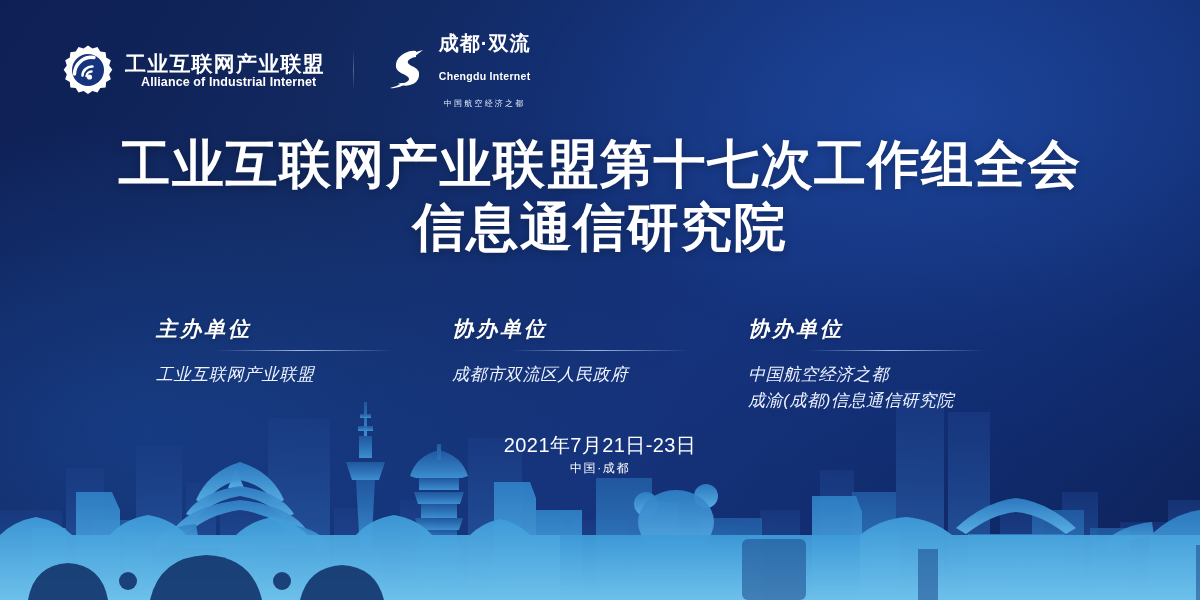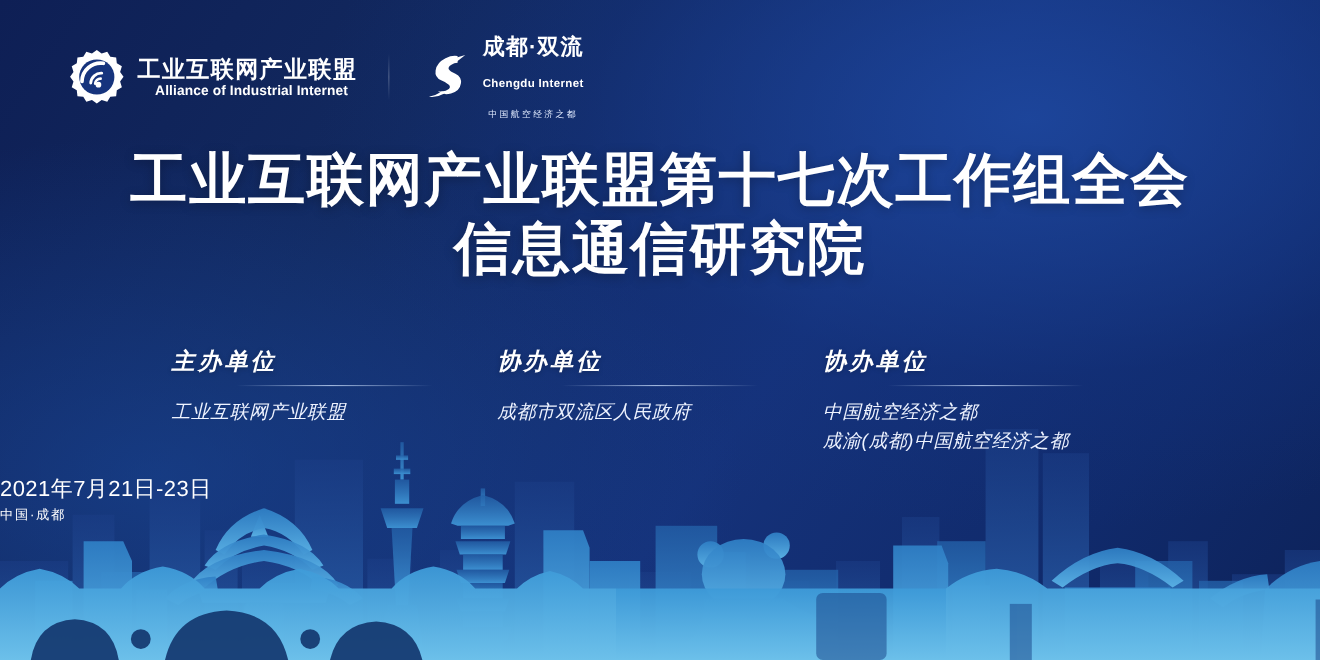--- a/index.html
+++ b/index.html
@@ -144,21 +144,21 @@
     line-height: 1.5;
     letter-spacing: 0.6px;
   }
 
   
   .meta-block {
     position: absolute;
     top: 431px;
     left: 0;
     width: 1200px;
-    text-align: left;
+    text-align: center;
     z-index: 8;
   }
   .meta-date {
     color: #ffffff;
     font-size: 20px;
     letter-spacing: 0.4px;
     line-height: 1.45;
   }
   .meta-place {
     color: #ffffff;
@@ -379,21 +379,21 @@
     <div class="sponsor-col">
       <div class="sponsor-role">协办单位</div>
       <div class="sponsor-rule"></div>
       <div class="sponsor-name">成都市双流区人民政府</div>
     </div>
 
     <div class="sponsor-col">
       <div class="sponsor-role">协办单位</div>
       <div class="sponsor-rule"></div>
       <div class="sponsor-name">中国航空经济之都</div>
-      <div class="sponsor-name">成渝(成都)中国航空经济之都</div>
+      <div class="sponsor-name">成渝(成都)信息通信研究院</div>
     </div>
 
   </div>
 
   <div class="meta-block">
     <div class="meta-date">2021年7月21日-23日</div>
     <div class="meta-place">中国·成都</div>
   </div>
 
 </div>

